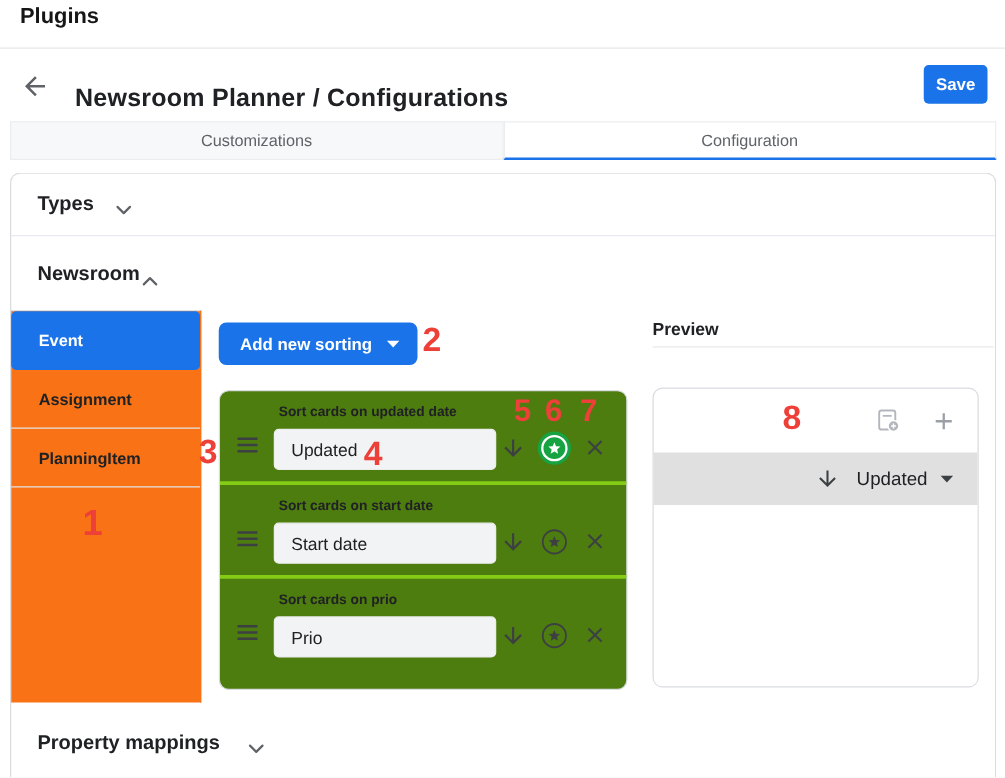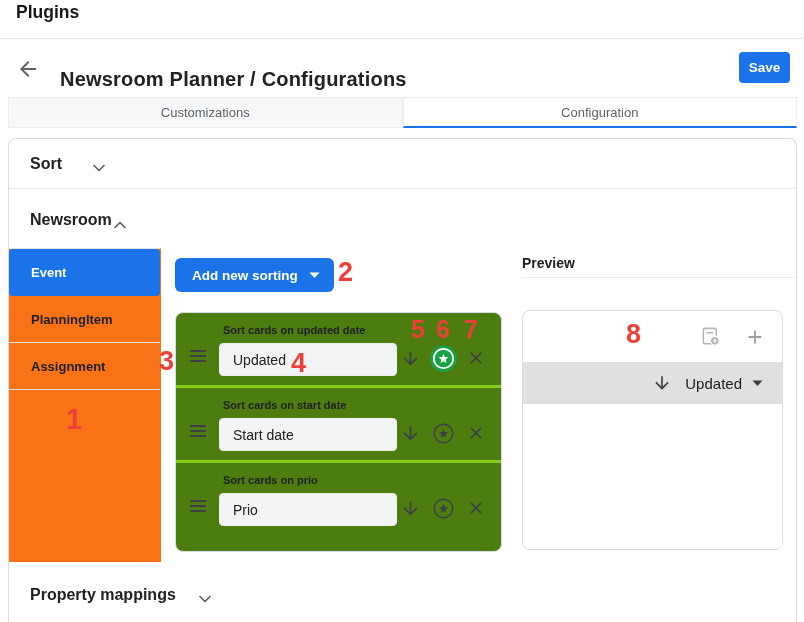--- a/index.html
+++ b/index.html
@@ -92,39 +92,39 @@
   <div class="abs header-title">Newsroom Planner / Configurations</div>
   <button class="abs save-btn">Save</button>
 
   <div class="abs tabbar">
     <div class="tab tab-inactive">Customizations</div>
     <div class="tab tab-active">Configuration</div>
   </div>
 
   <div class="abs main"></div>
 
-  <div class="abs sec-label types-label">Sort</div>
+  <div class="abs sec-label types-label">Types</div>
   <span class="abs types-chevron" style="display:flex;">
     <svg width="16" height="16" viewBox="0 0 16 16">
         <path d="M3 5.5l5 5 5-5" stroke="#5f6368" stroke-width="1.7" fill="none" stroke-linecap="round" stroke-linejoin="round"></path>
       </svg>
   </span>
   <div class="abs sec-div1"></div>
 
   <div class="abs sec-label sortings-label">Newsroom</div>
   <span class="abs sortings-chevron" style="display:flex;">
     <svg width="16" height="16" viewBox="0 0 16 16">
         <path d="M3 10.5l5-5 5 5" stroke="#5f6368" stroke-width="1.7" fill="none" stroke-linecap="round" stroke-linejoin="round"></path>
       </svg>
   </span>
 
   <div class="abs sidebar">
     <div class="side-item side-item-selected">Event</div>
+    <div class="side-item">Assignment</div>
     <div class="side-item">PlanningItem</div>
-    <div class="side-item">Assignment</div>
   </div>
 
   <button class="abs add-btn">
     <span class="add-btn-label">Add new sorting</span>
     <span class="add-btn-caret">
       <svg width="11" height="7" viewBox="0 0 11 7">
           <path d="M0.5 0.5h10L5.5 6z" fill="#fff"></path>
         </svg>
     </span>
   </button>

